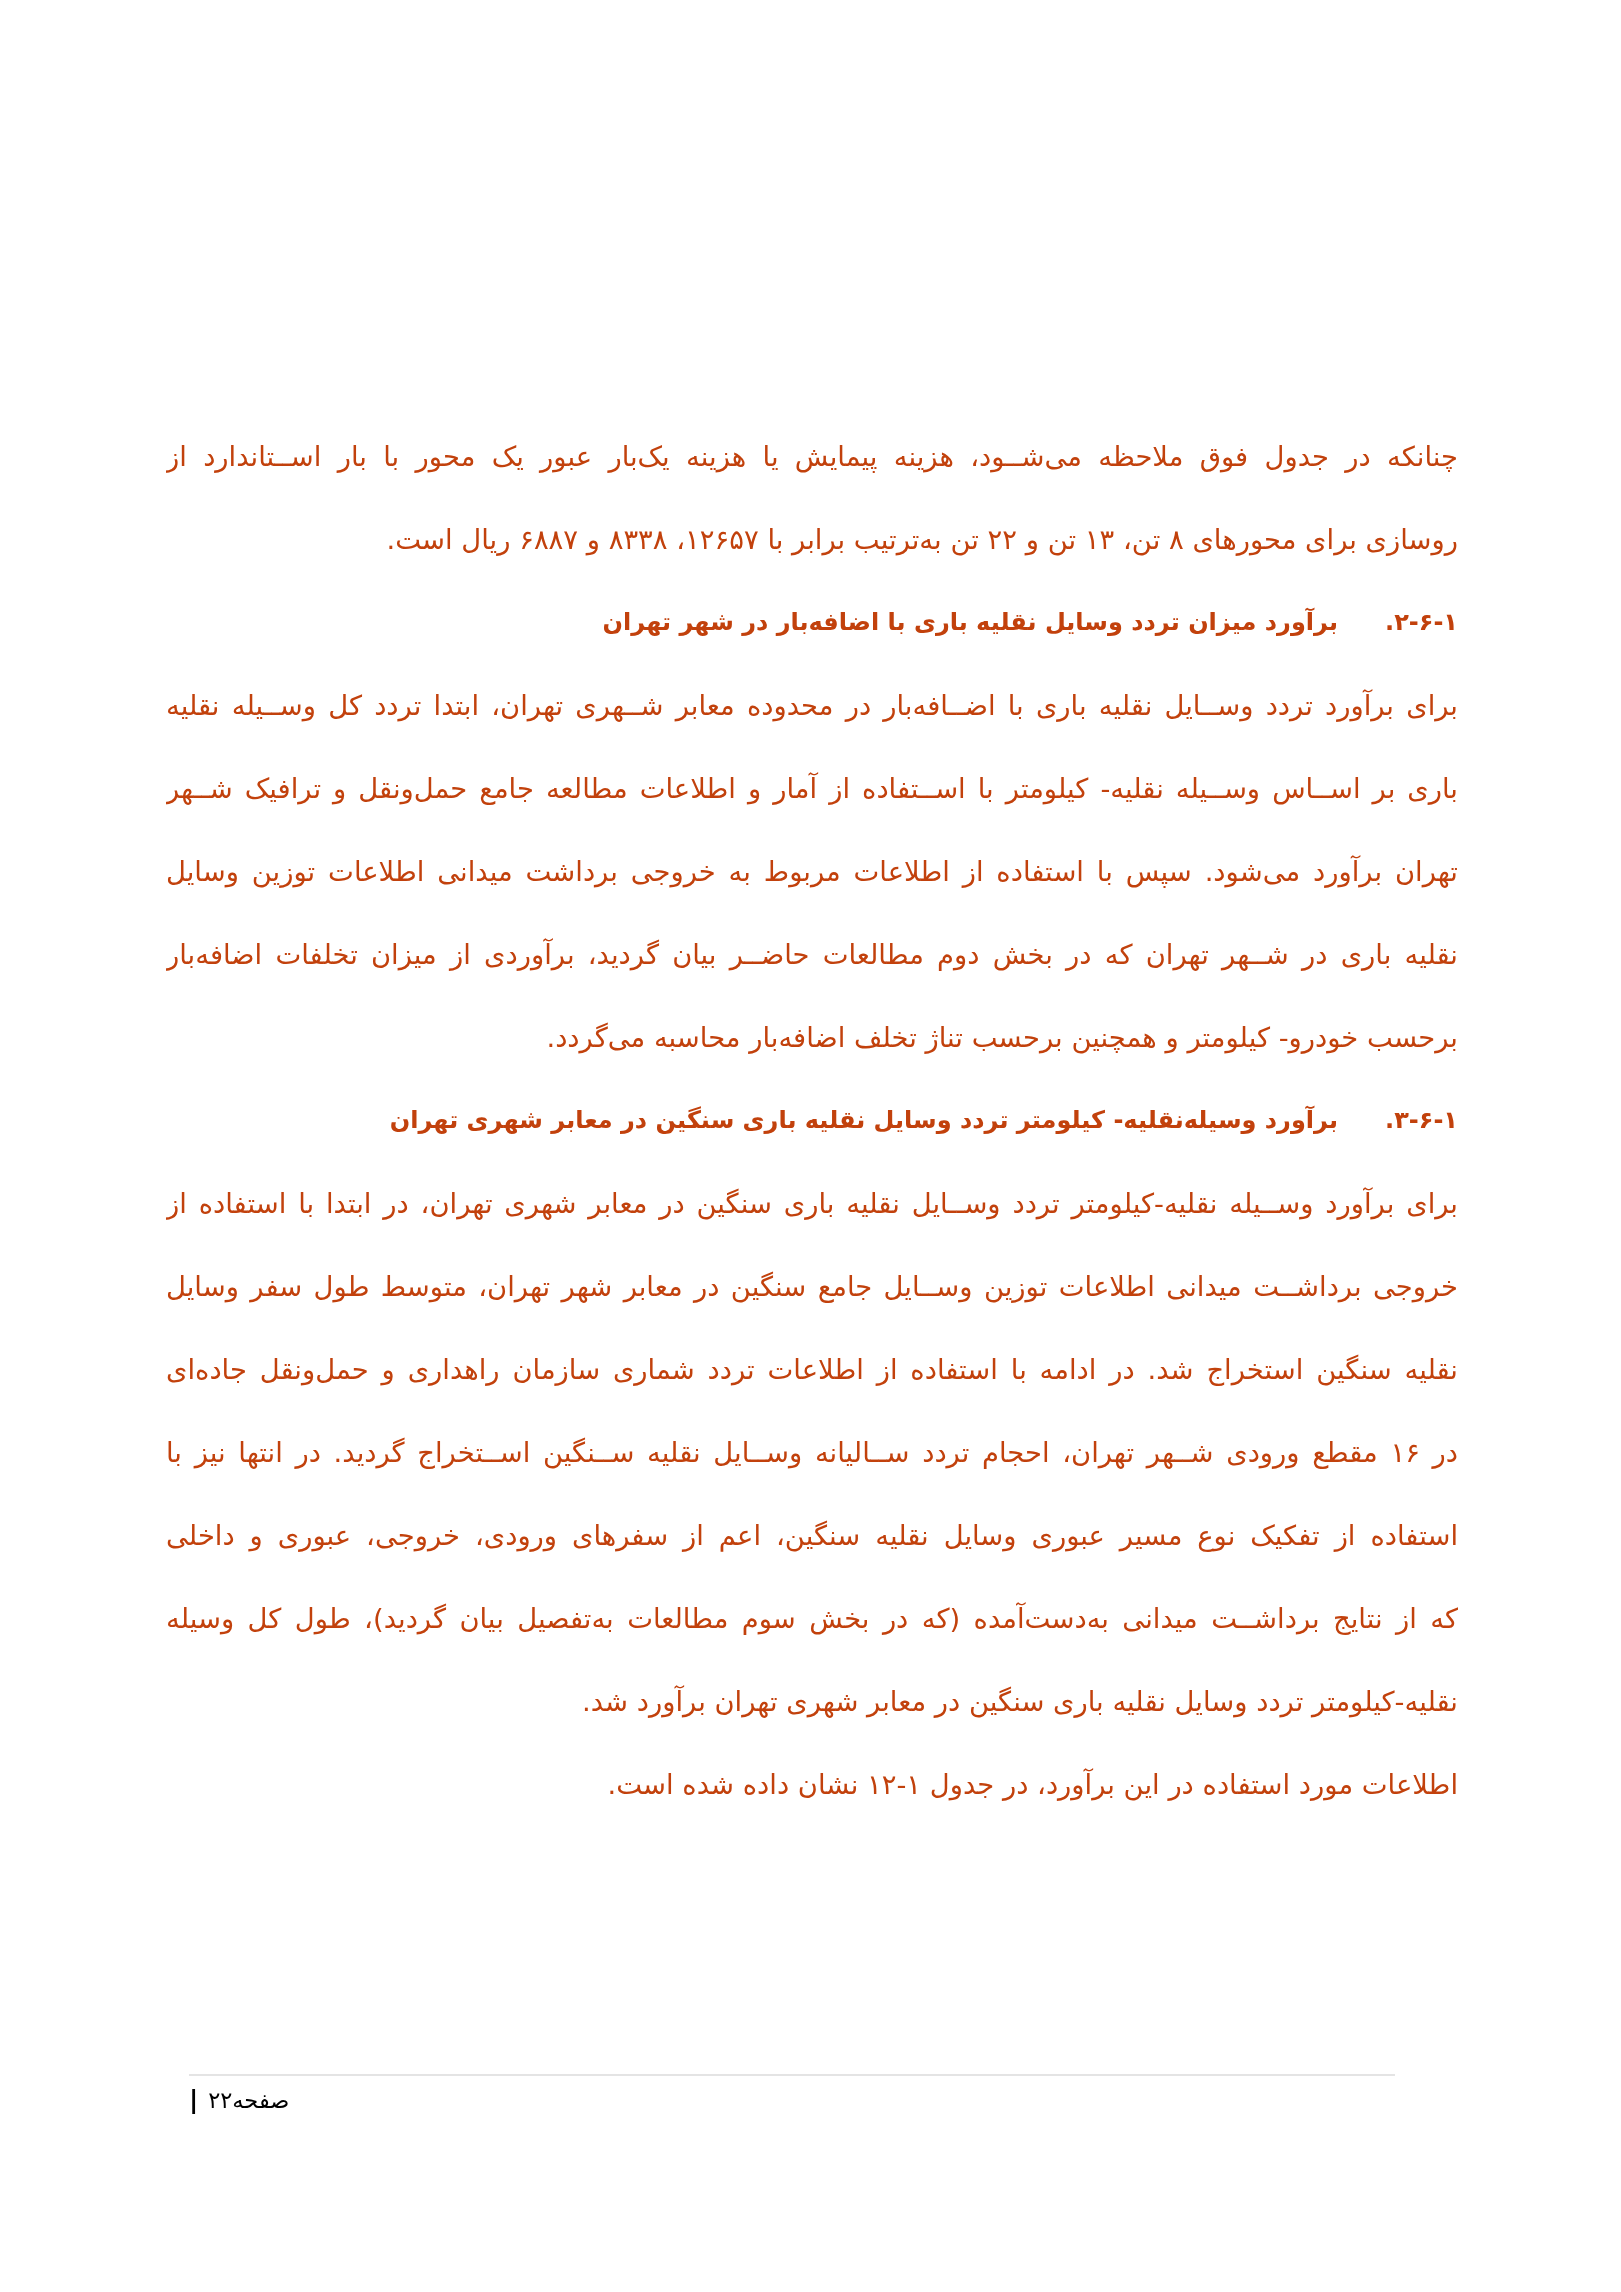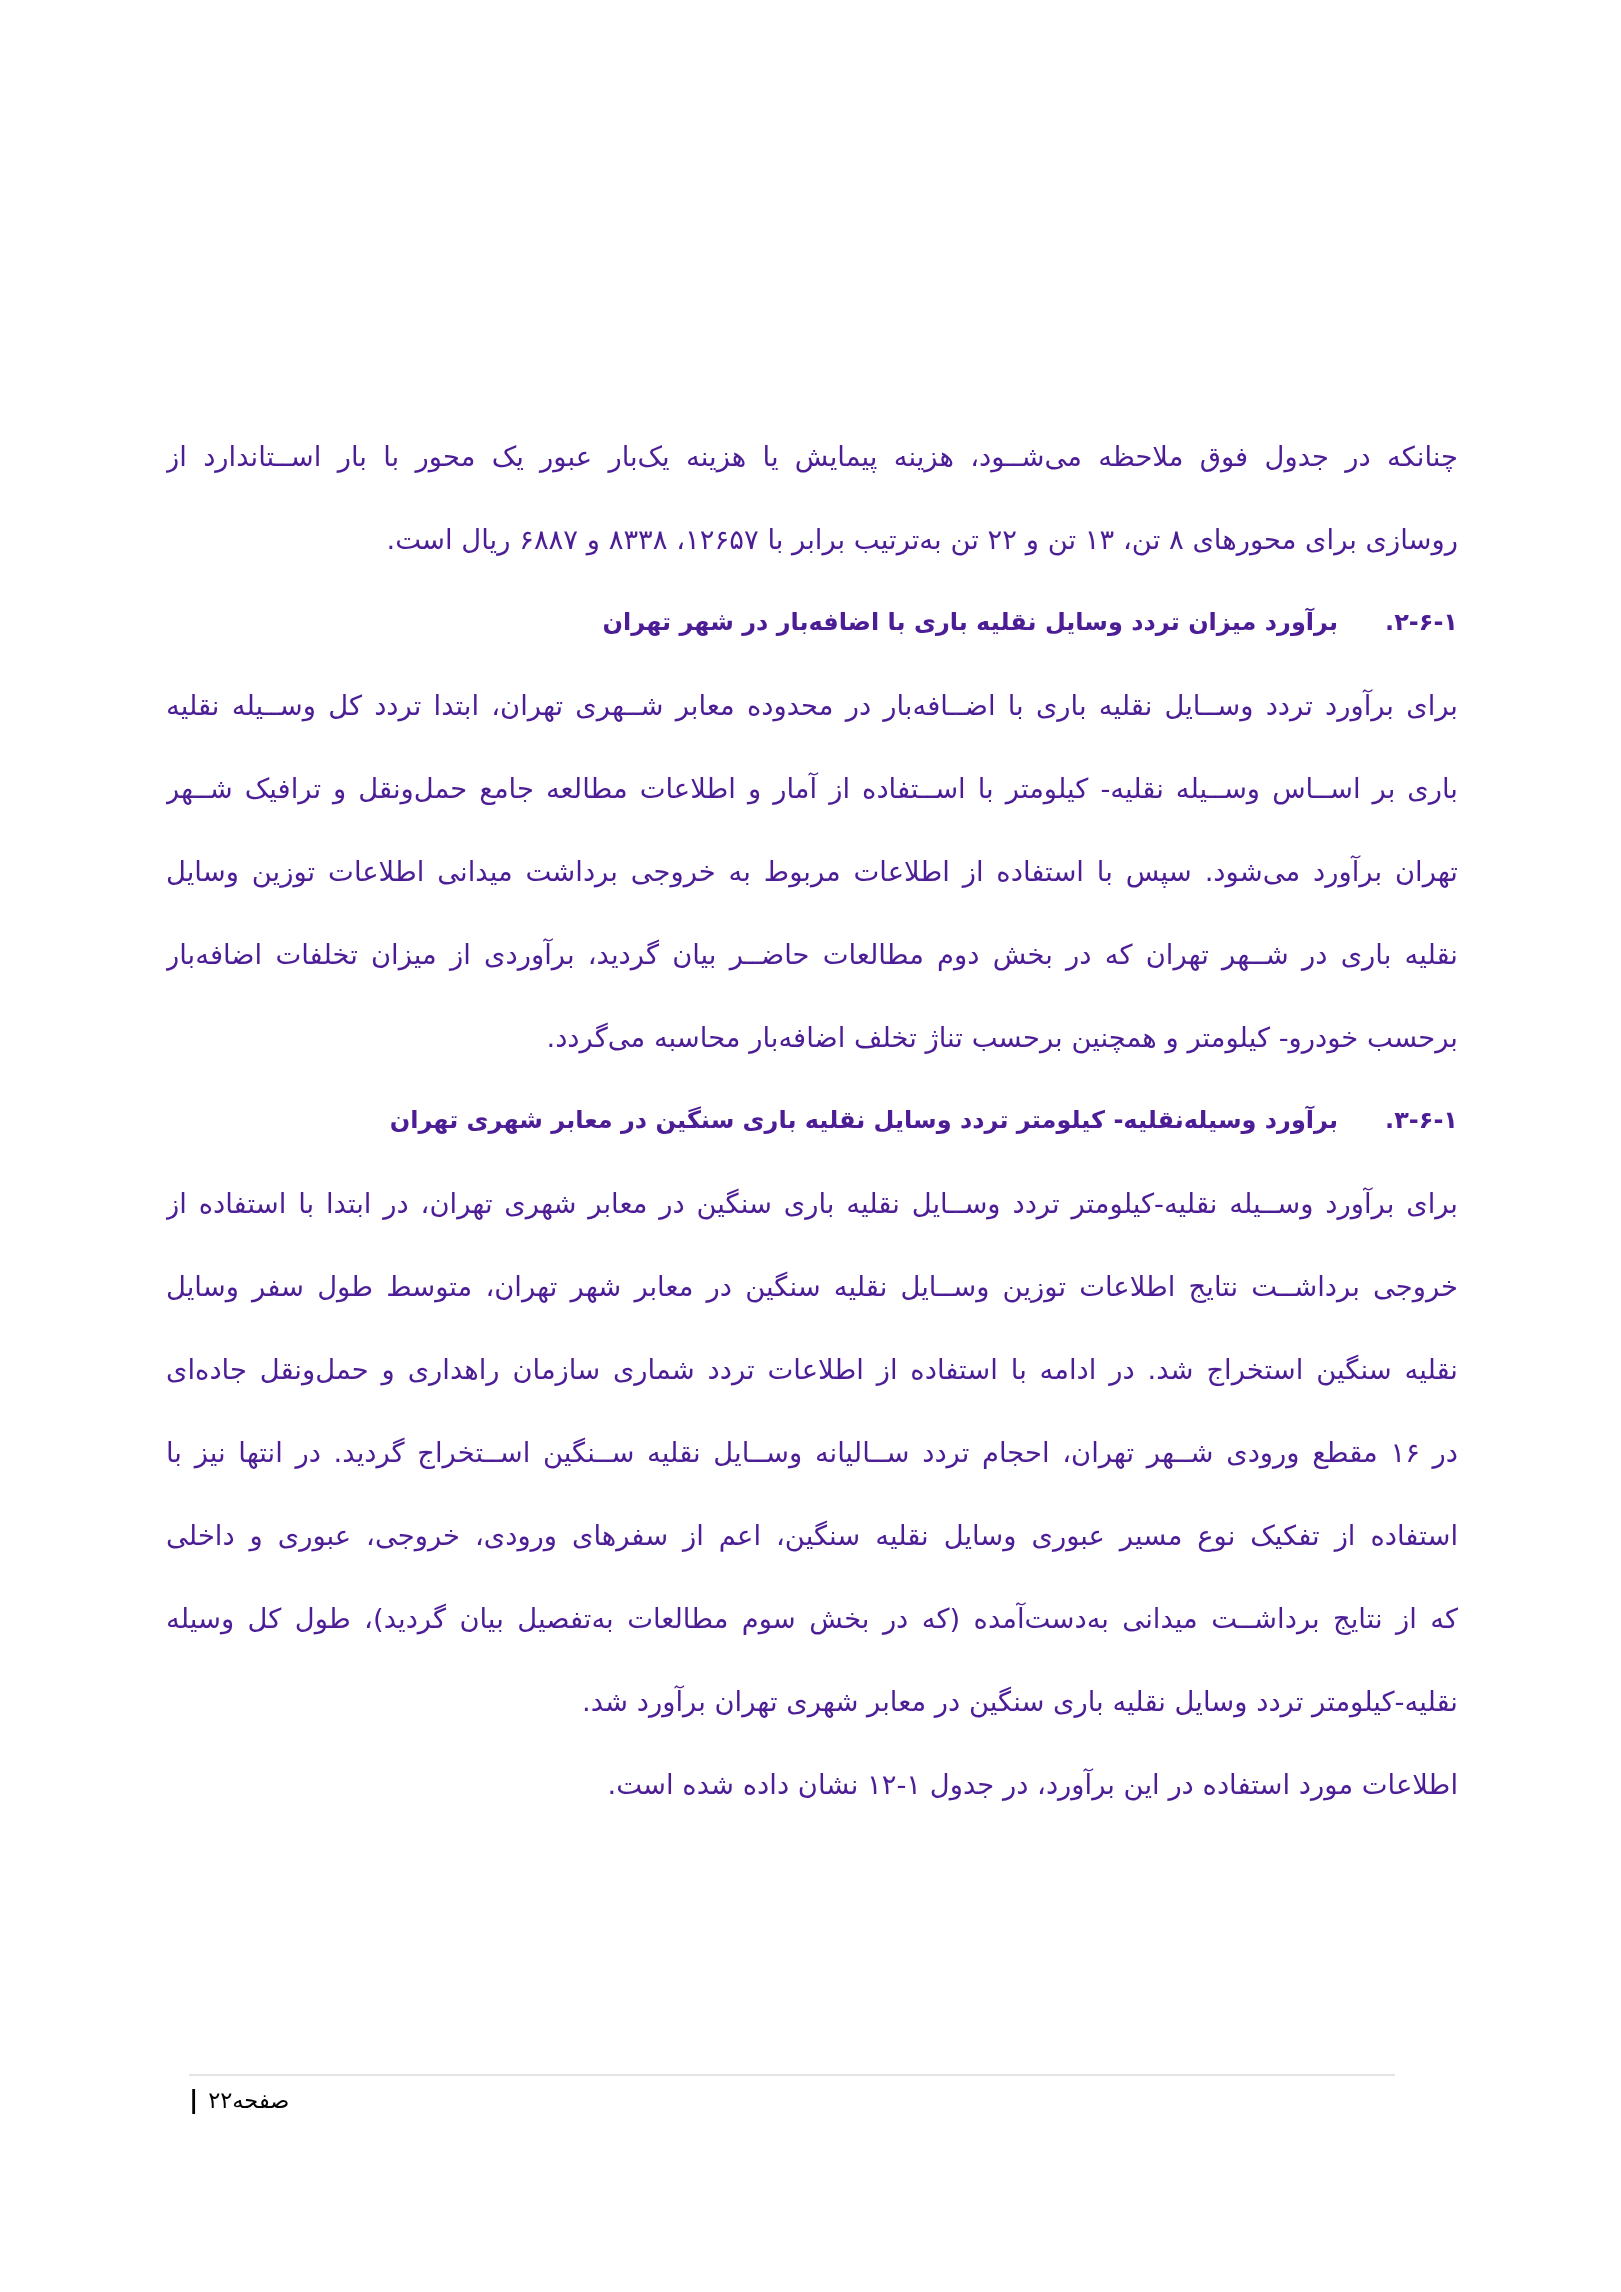--- a/index.html
+++ b/index.html
@@ -13,21 +13,21 @@
   }
   .doc { position: absolute; inset: 0; }
 
   .content {
     position: absolute;
     top: 0; left: 166px; right: 163px;
     padding-top: 415px;
     direction: rtl;
     font-size: 27.4px;
     line-height: 83px;
-    color: #4c1d95;
+    color: #c2410c;
   }
   .ln {
     height: 83px;
     overflow: hidden;
     white-space: normal;
   }
   
   .ln.just {
     text-align: justify;
     text-align-last: justify;
@@ -91,21 +91,21 @@
 
     <div class="ln just">برای برآورد تردد وســایل نقلیه باری با اضــافه‌بار در محدوده معابر شــهری تهران، ابتدا تردد کل وســیله نقلیه</div>
     <div class="ln just">باری بر اســاس وســیله نقلیه- کیلومتر با اســتفاده از آمار و اطلاعات مطالعه جامع حمل‌ونقل و ترافیک شــهر</div>
     <div class="ln just">تهران برآورد می‌شود. سپس با استفاده از اطلاعات مربوط به خروجی برداشت میدانی اطلاعات توزین وسایل</div>
     <div class="ln just">نقلیه باری در شــهر تهران که در بخش دوم مطالعات حاضــر بیان گردید، برآوردی از میزان تخلفات اضافه‌بار</div>
     <div class="ln end">برحسب خودرو- کیلومتر و همچنین برحسب تناژ تخلف اضافه‌بار محاسبه می‌گردد.</div>
 
     <div class="ln heading"><span class="hnum">.۳-۶-۱</span><span class="htitle">برآورد وسیله‌نقلیه- کیلومتر تردد وسایل نقلیه باری سنگین در معابر شهری تهران</span></div>
 
     <div class="ln just">برای برآورد وســیله نقلیه-کیلومتر تردد وســایل نقلیه باری سنگین در معابر شهری تهران، در ابتدا با استفاده از</div>
-    <div class="ln just">خروجی برداشــت نتایج اطلاعات توزین وســایل نقلیه سنگین در معابر شهر تهران، متوسط طول سفر وسایل</div>
+    <div class="ln just">خروجی برداشــت میدانی اطلاعات توزین وســایل جامع سنگین در معابر شهر تهران، متوسط طول سفر وسایل</div>
     <div class="ln just">نقلیه سنگین استخراج شد. در ادامه با استفاده از اطلاعات تردد شماری سازمان راهداری و حمل‌ونقل جاده‌ای</div>
     <div class="ln just">در ۱۶ مقطع ورودی شــهر تهران، احجام تردد ســالیانه وســایل نقلیه ســنگین اســتخراج گردید. در انتها نیز با</div>
     <div class="ln just">استفاده از تفکیک نوع مسیر عبوری وسایل نقلیه سنگین، اعم از سفرهای ورودی، خروجی، عبوری و داخلی</div>
     <div class="ln just">که از نتایج برداشــت میدانی به‌دست‌آمده (که در بخش سوم مطالعات به‌تفصیل بیان گردید)، طول کل وسیله</div>
     <div class="ln end">نقلیه-کیلومتر تردد وسایل نقلیه باری سنگین در معابر شهری تهران برآورد شد.</div>
 
     <div class="ln end"><span>اطلاعات مورد استفاده در این برآورد، در جدول </span><span class="num-ltr">۱۲-۱</span><span> نشان داده شده است.</span></div>
 
   </div>
 

